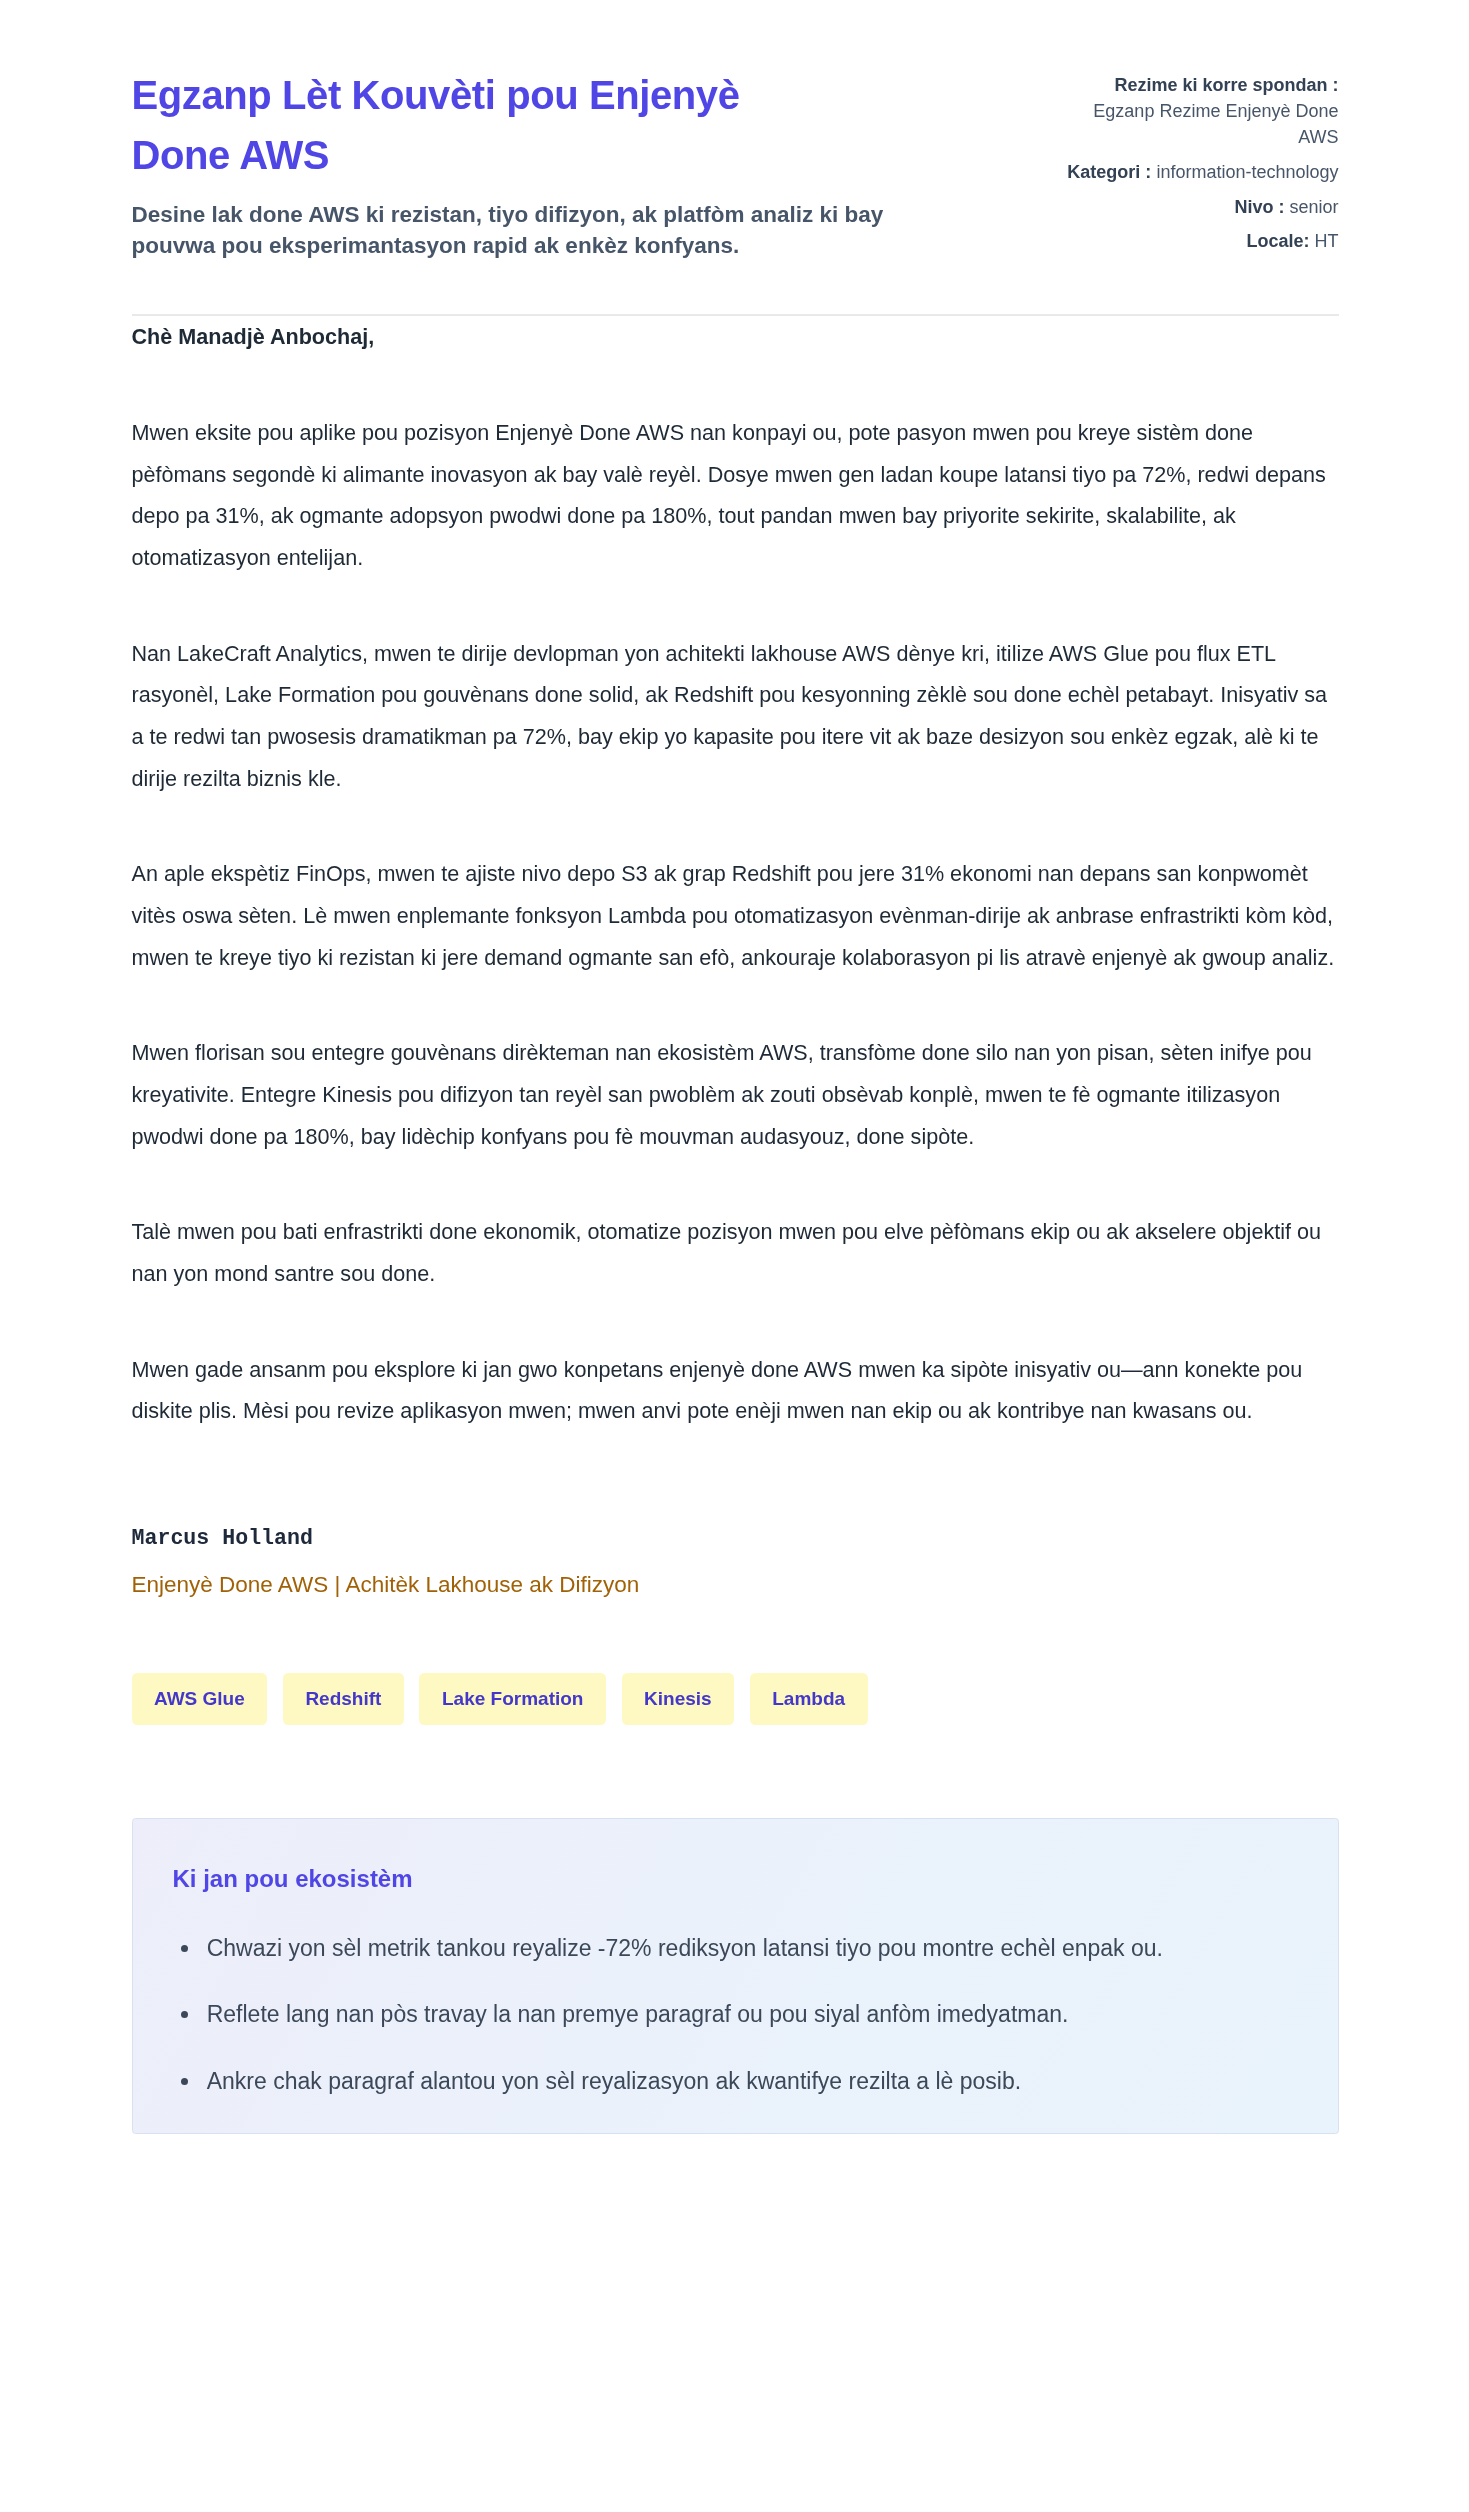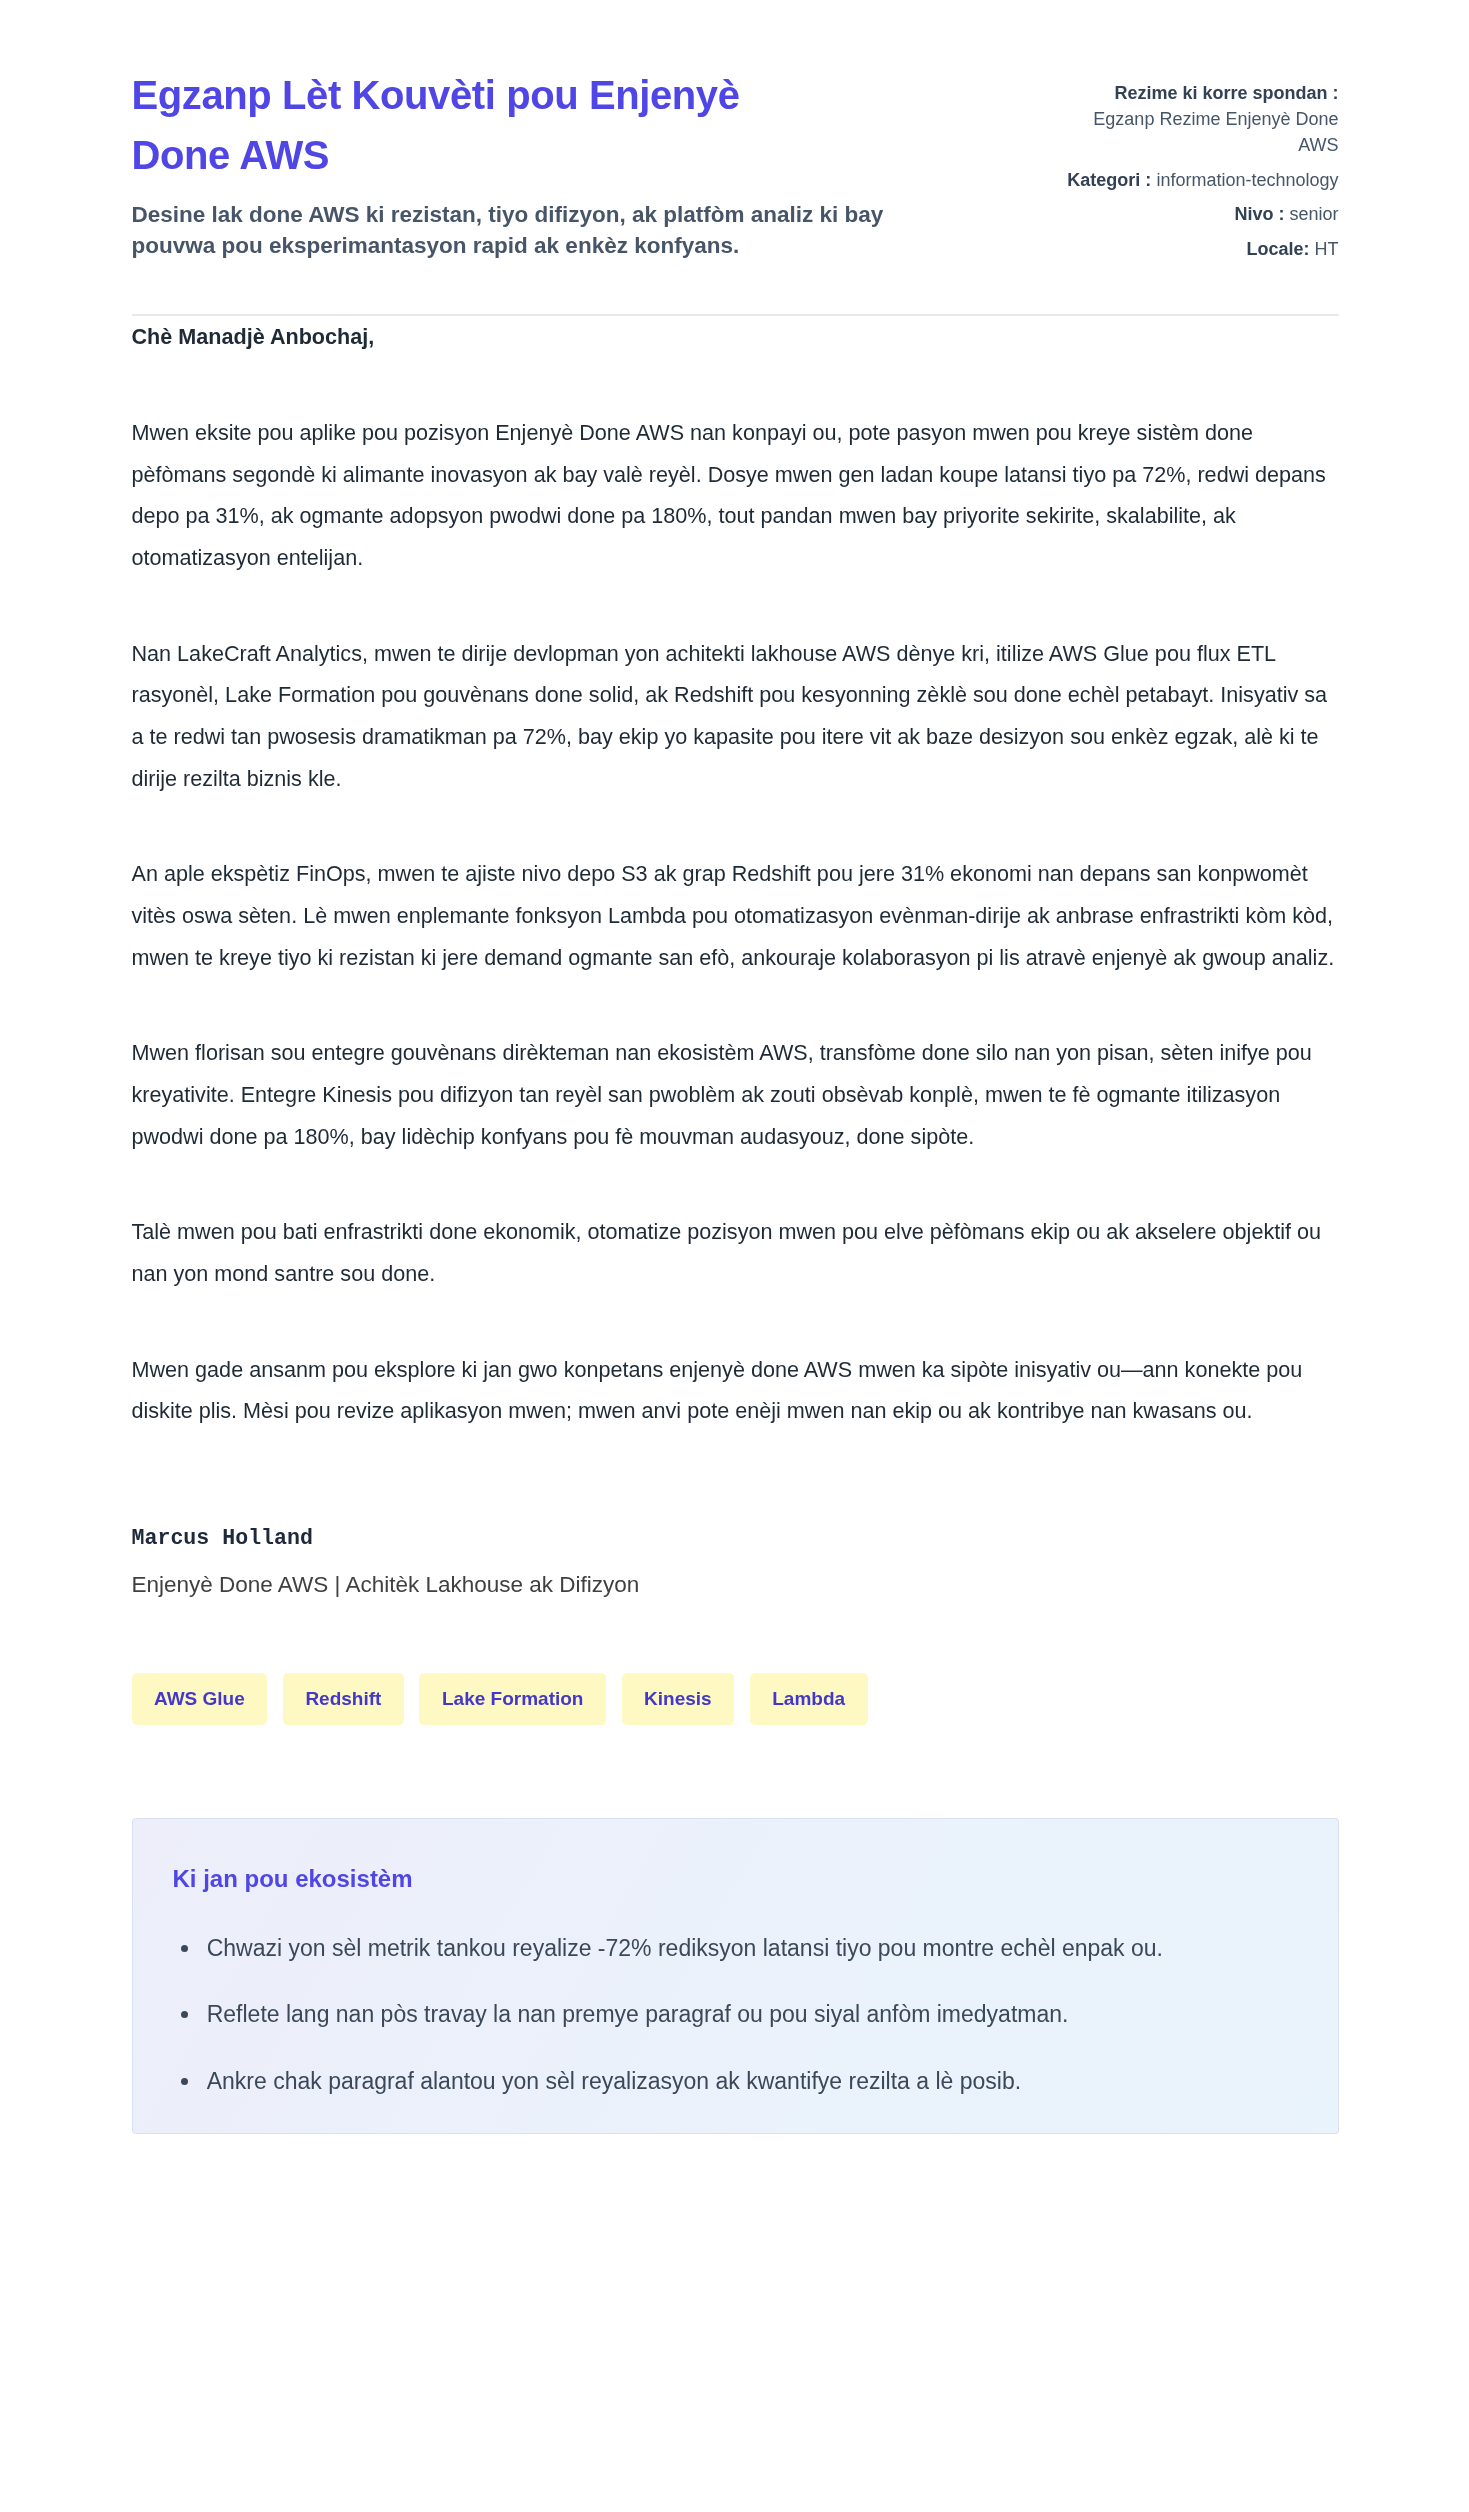--- a/index.html
+++ b/index.html
@@ -12,21 +12,21 @@
     color: #1f2a37;
   }
   .container {
     width: 1207px;
     margin: 0 auto;
     padding-top: 65px;
     padding-bottom: 86px;
   }
 
   
-  .header { display: flex; justify-content: space-between; align-items: center; }
+  .header { display: flex; justify-content: space-between; align-items: flex-start; }
   .header-left { max-width: 778px; }
   h1.title {
     margin: 0 0 14px 0;
     max-width: 709px;
     font-size: 40px;
     line-height: 1.5;
     font-weight: bold;
     color: #4f46e5;
     letter-spacing: -0.4px;
   }
@@ -76,21 +76,21 @@
   .signature-name {
     font-size: 21.6px;
     font-weight: bold;
     color: #1e293b;
     line-height: 1.9;
     margin: 0 0 5.2px 0;
     font-family: Liberation Mono, monospace;
   }
   .signature-role {
     font-size: 22.5px;
-    color: #404040;
+    color: #a16207;
     line-height: 1.9;
     margin: 0;
   }
 
   
   .tags { margin-top: 66px; display: flex; gap: 15.6px; flex-wrap: wrap; }
   .tag {
     display: inline-flex;
     align-items: center;
     height: 52px;

